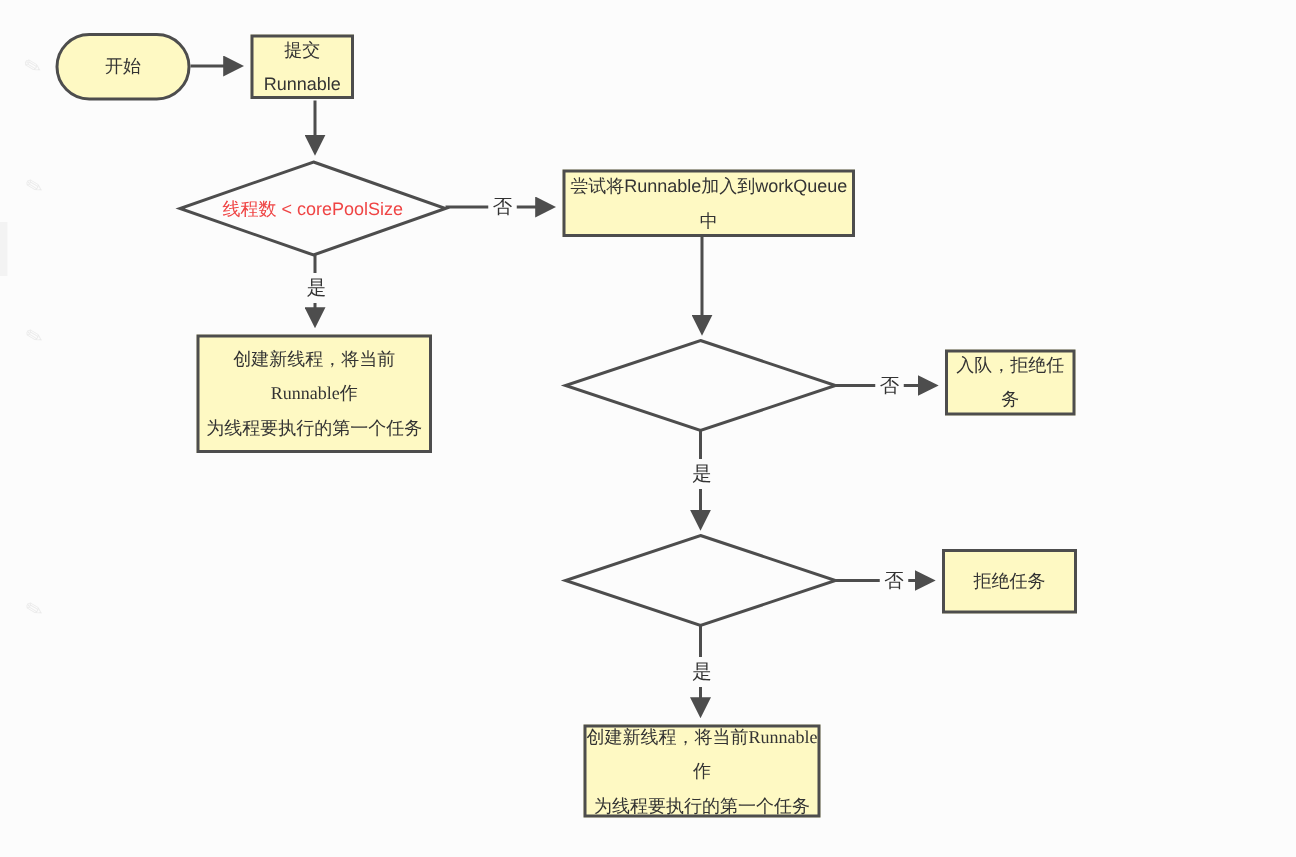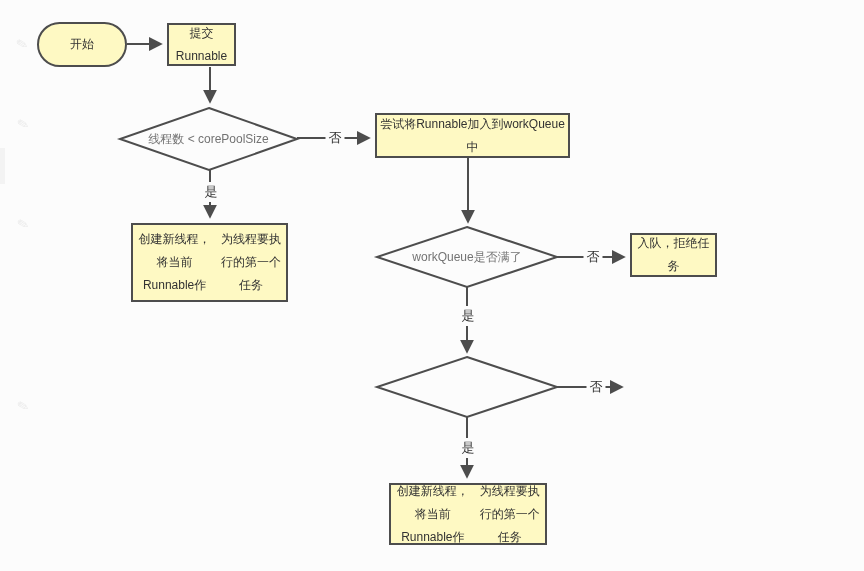--- a/index.html
+++ b/index.html
@@ -21,26 +21,26 @@
     box-sizing:border-box;
     display:flex; align-items:center; justify-content:center;
     text-align:center;
     border:2px solid #4d4d4d;
     background:#fef9c3;
     color:#333333;
     font-size:12px;
     line-height:23px;
   }
   .oval { border-radius:23px; }
-  .multiline { flex-direction:row; }
+  .multiline { flex-direction:column;font-family:Liberation Serif, serif; }
   .diamond-label {
     position:absolute;
     display:flex; align-items:center; justify-content:center;
     text-align:left;
-    color:#737373;
+    color:#ef4444;
     font-size:12px;
     pointer-events:none;
   }
   .edge-label {
     position:absolute;
     transform:translate(-50%,-50%);
     background:#fcfcfc;
     padding:1px 3px;
     color:#333333;
     font-size:13px;
@@ -100,28 +100,30 @@
 
   <div class="node multiline" style="left:131px; top:223px; width:157px; height:79px;">
     <span>创建新线程，将当前Runnable作</span>
     <span>为线程要执行的第一个任务</span>
   </div>
 
   <div class="node" style="left:630px; top:233px; width:87px; height:44px;">
     <span>入队，拒绝任务</span>
   </div>
 
+  <div class="node" style="left:628px; top:366px; width:90px; height:43px;">
+    <span>拒绝任务</span>
+  </div>
 
   <div class="node multiline" style="left:389px; top:483px; width:158px; height:62px;">
     <span>创建新线程，将当前Runnable作</span>
     <span>为线程要执行的第一个任务</span>
   </div>
 
   <div class="diamond-label" style="left:120px; top:108px; width:177px; height:62px;">线程数 &lt; corePoolSize</div>
-  <div class="diamond-label" style="left:377px; top:227px; width:180px; height:60px;">workQueue是否满了</div>
 
   <div class="edge-label" style="left:335px; top:138px;">否</div>
   <div class="edge-label" style="left:211px; top:192px;">是</div>
   <div class="edge-label" style="left:593px; top:257px;">否</div>
   <div class="edge-label" style="left:468px; top:316px;">是</div>
   <div class="edge-label" style="left:596px; top:387px;">否</div>
   <div class="edge-label" style="left:468px; top:448px;">是</div>
 
   <div class="watermark" style="left:16px; top:36px;">✎</div>
   <div class="watermark" style="left:17px; top:116px;">✎</div>

